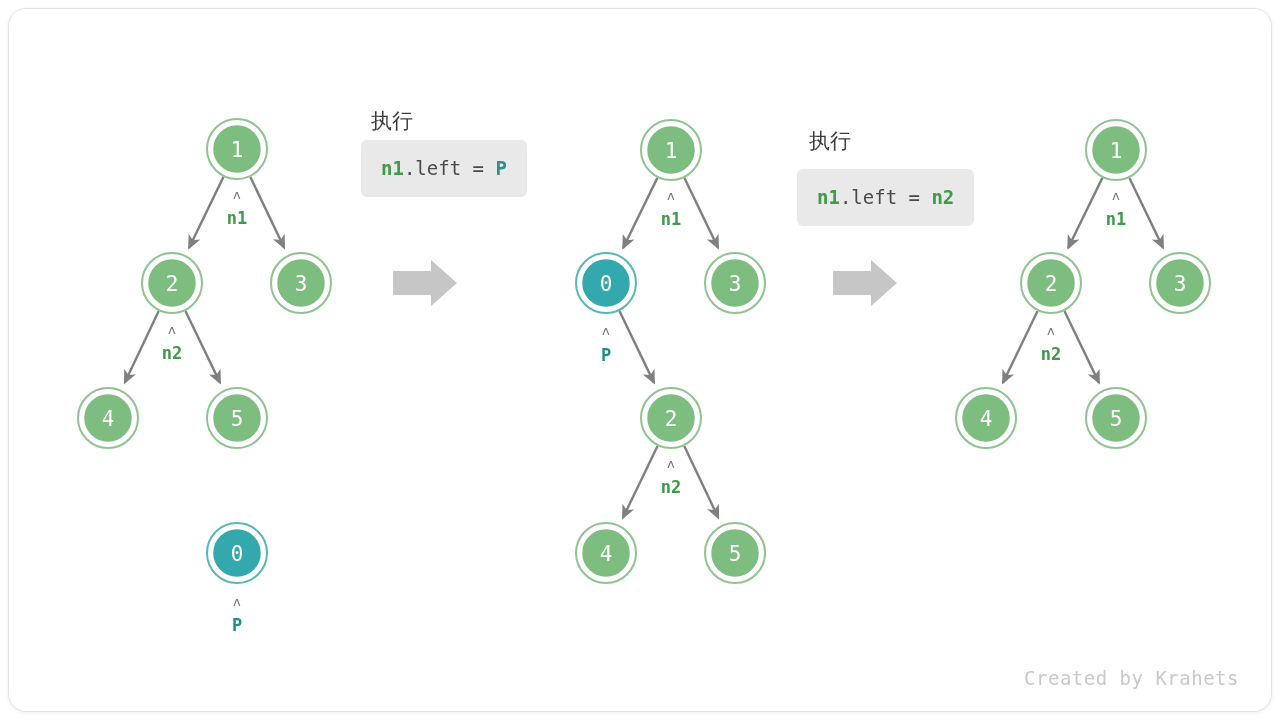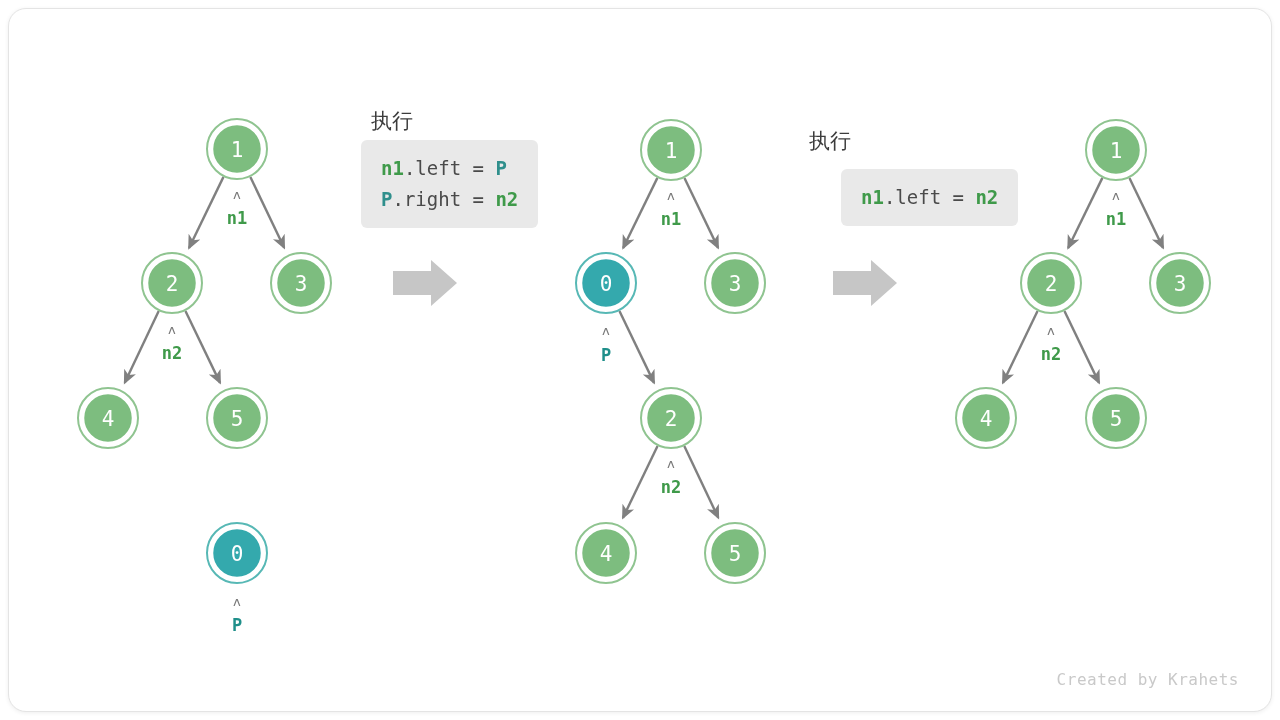--- a/index.html
+++ b/index.html
@@ -102,21 +102,21 @@
   .tok-teal  { color: #2f8f8c; font-weight: bold; }
   .tok-plain { color: #4a4a4a; }
 
   .block-arrow { fill: #c6c6c6; }
 
   #watermark {
     position: absolute;
     right: 32px;
     bottom: 22px;
     font-family: "DejaVu Sans Mono", monospace;
-    font-size: 16px;
+    font-size: 19px;
     color: #c9c9c9;
     letter-spacing: 0.5px;
   }
 </style>
 </head>
 <body>
 
 <div id="card">
 
   <svg id="scene" viewBox="0 0 1280 720" xmlns="http://www.w3.org/2000/svg">
@@ -248,24 +248,23 @@
     <g id="block-arrows-layer">
         <path d="M 384 262 L 422 262 L 422 251 L 448 274 L 422 297 L 422 286 L 384 286 Z" class="block-arrow"></path>
         <path d="M 824 262 L 862 262 L 862 251 L 888 274 L 862 297 L 862 286 L 824 286 Z" class="block-arrow"></path>
       </g>
   </svg>
 
   <div class="exec-title" id="exec-title-1" style="left: 362px; top: 98px;">执行</div>
 
   <div class="code-box" id="code-box-1" style="left: 352px; top: 131px;">
       <div><span class="tok-green">n1</span><span class="tok-plain">.left = </span><span class="tok-teal">P</span></div>
-      <div><span class="tok-teal">P</span><span class="tok-plain">.right = </span><span class="tok-green">n2</span></div>
     </div>
 
   <div class="exec-title" id="exec-title-2" style="left: 800px; top: 118px;">执行</div>
 
-  <div class="code-box" id="code-box-2" style="left: 832px; top: 160px;">
+  <div class="code-box" id="code-box-2" style="left: 788px; top: 160px;">
       <div><span class="tok-green">n1</span><span class="tok-plain">.left = </span><span class="tok-green">n2</span></div>
     </div>
 
   <div id="watermark">Created by Krahets</div>
 
 </div>
 
 </body></html>

